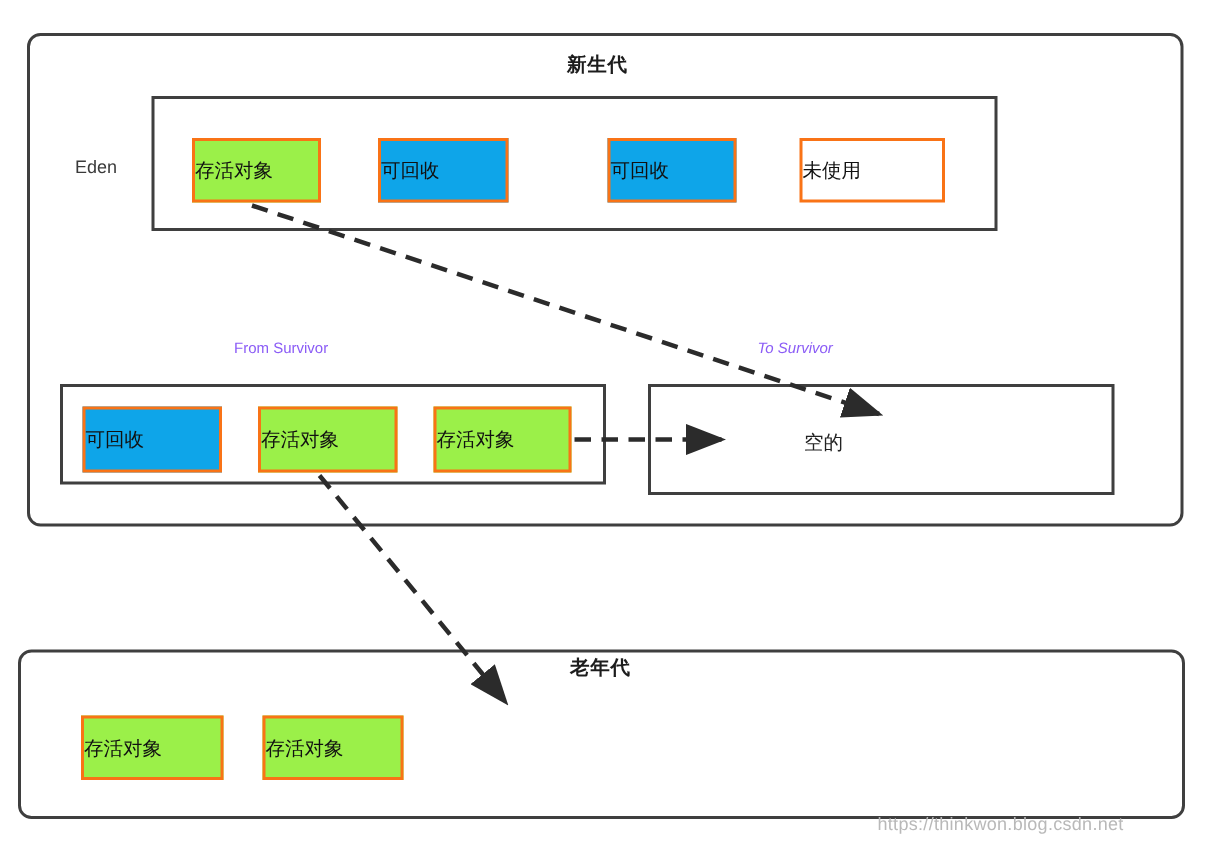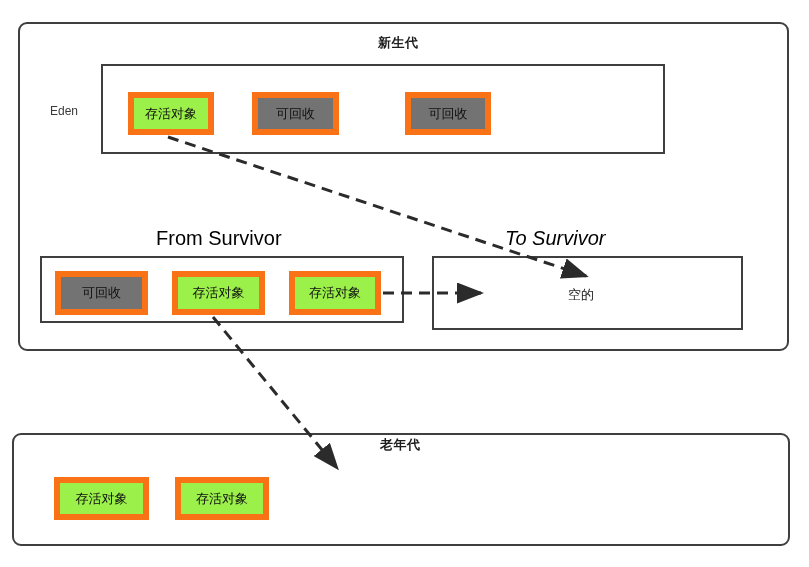--- a/index.html
+++ b/index.html
@@ -39,37 +39,36 @@
     white-space: nowrap;
   }
   .side-label {
     position: absolute;
     font-size: 12px;
     color: #3a3a3a;
     white-space: nowrap;
   }
   .space-label {
     position: absolute;
-    font-size: 20px;
-    color: #000000;
+    font-size: 10px;
+    color: #8b5cf6;
     white-space: nowrap;
   }
   .obj {
     position: absolute;
     box-sizing: border-box;
-    border: 6px solid #f97316;
+    border: 2px solid #f97316;
     display: flex;
     align-items: center;
-    justify-content: center;
     font-size: 13px;
     color: #111111;
     white-space: nowrap;
   }
   .obj.live   { background: #9bf049; }
-  .obj.garbage{ background: #737373; }
+  .obj.garbage{ background: #0ea5e9; }
   .obj.unused { background: #ffffff; }
   .empty-text {
     position: absolute;
     font-size: 13px;
     color: #222222;
     white-space: nowrap;
   }
   svg.overlay {
     position: absolute;
     left: 0;
@@ -101,38 +100,41 @@
 
   <div class="obj live" style="left:128px; top:92px; width:86px; height:43px;">
     <span>存活对象</span>
   </div>
   <div class="obj garbage" style="left:252px; top:92px; width:87px; height:43px;">
     <span>可回收</span>
   </div>
   <div class="obj garbage" style="left:405px; top:92px; width:86px; height:43px;">
     <span>可回收</span>
   </div>
+  <div class="obj unused" style="left:533px; top:92px; width:97px; height:43px;">
+    <span>未使用</span>
+  </div>
 
   <div class="space-label" style="left:156px; top:227px;">From Survivor</div>
   <div class="space-label" style="left:505px; top:227px;font-style:italic;">To Survivor</div>
 
   <div class="container-box" style="left:40px; top:256px; width:364px; height:67px;"></div>
 
   <div class="obj garbage" style="left:55px; top:271px; width:93px; height:44px;">
     <span>可回收</span>
   </div>
   <div class="obj live" style="left:172px; top:271px; width:93px; height:44px;">
     <span>存活对象</span>
   </div>
   <div class="obj live" style="left:289px; top:271px; width:92px; height:44px;">
     <span>存活对象</span>
   </div>
 
   <div class="container-box" style="left:432px; top:256px; width:311px; height:74px;"></div>
-  <div class="empty-text" style="left:568px; top:286px;">空的</div>
+  <div class="empty-text" style="left:536px; top:286px;">空的</div>
 
   <div class="region" style="left:12px; top:433px; width:778px; height:113px;"></div>
 
   <div class="region-title" style="left:380px; top:436px;font-family:Liberation Mono, monospace;">老年代</div>
 
   <div class="obj live" style="left:54px; top:477px; width:95px; height:43px;">
     <span>存活对象</span>
   </div>
   <div class="obj live" style="left:175px; top:477px; width:94px; height:43px;">
     <span>存活对象</span>
@@ -145,14 +147,15 @@
       </marker>
     </defs>
 
     <line x1="168" y1="137" x2="586" y2="276" stroke="#2b2b2b" stroke-width="3" stroke-dasharray="11,7" marker-end="url(#arrowhead)"></line>
 
     <line x1="383" y1="293" x2="481" y2="293" stroke="#2b2b2b" stroke-width="3" stroke-dasharray="11,7" marker-end="url(#arrowhead)"></line>
 
     <line x1="213" y1="317" x2="337" y2="468" stroke="#2b2b2b" stroke-width="3" stroke-dasharray="11,7" marker-end="url(#arrowhead)"></line>
   </svg>
 
+  <div class="watermark" style="left:585px; top:542px;">https://thinkwon.blog.csdn.net</div>
 
 </div>
 
 </body></html>

